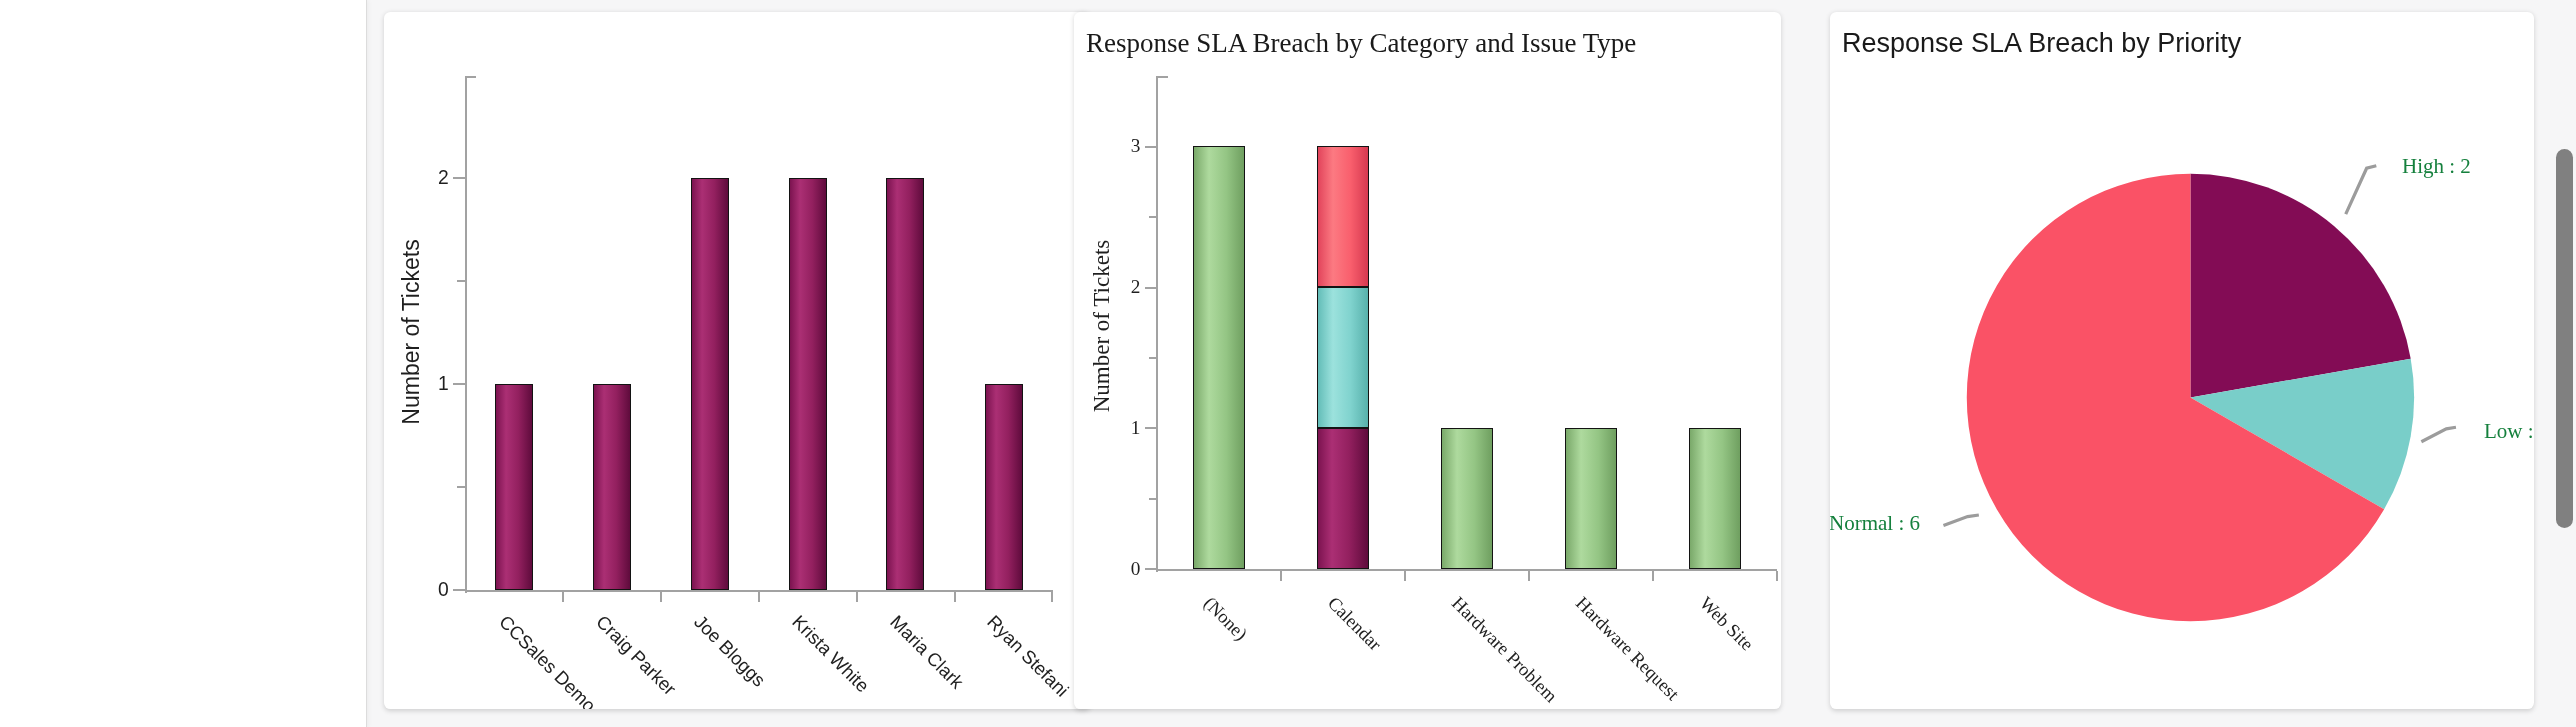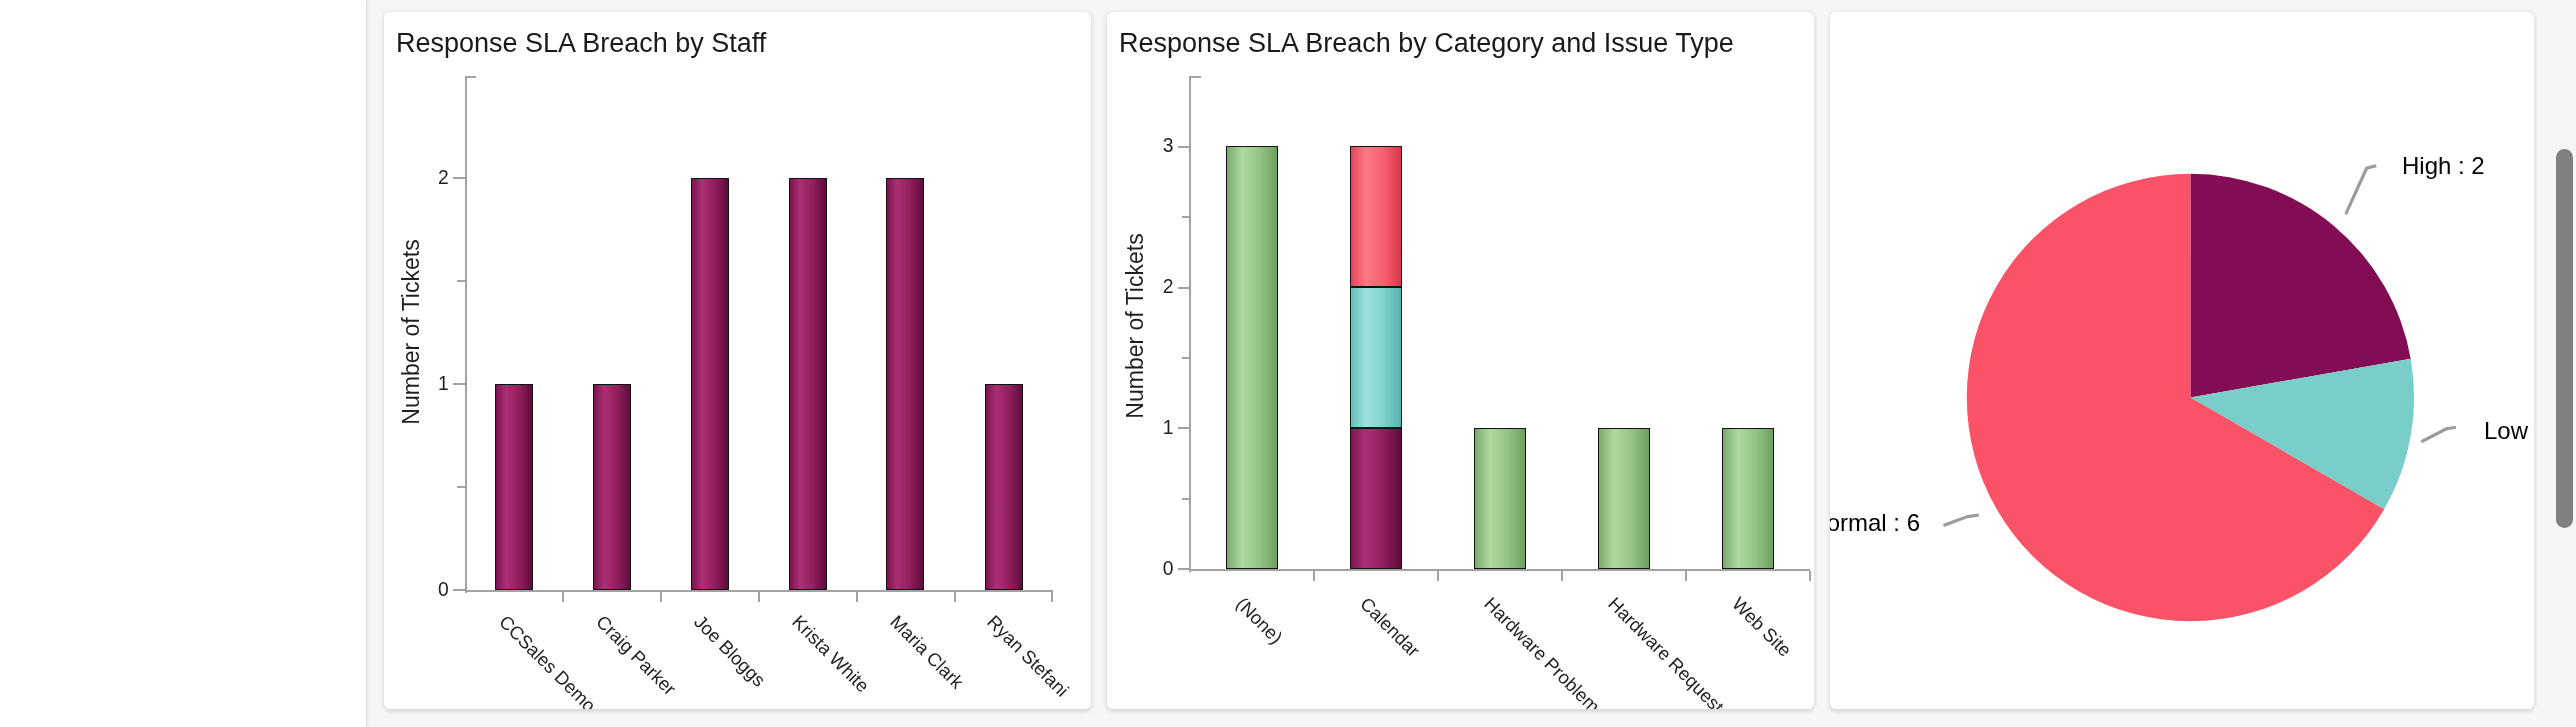--- a/index.html
+++ b/index.html
@@ -13,21 +13,21 @@
     position:absolute;left:0;top:0;width:366px;height:728px;
     background:#ffffff;border-right:1.6px solid #dcdcdc;
     box-shadow:1.6px 0 4.8px rgba(0,0,0,.05);
   }
   .card{
     position:absolute;top:12px;height:697px;background:#ffffff;
     border-radius:6.4px;box-shadow:0 1.6px 5.6px rgba(0,0,0,.16);
     overflow:hidden;
   }
   #card-staff{left:384px;width:707px;}
-  #card-category{left:1107px;width:707px;}
+  #card-category{left:1074px;width:707px;font-family:Liberation Serif, serif;}
   #card-priority{left:1830px;width:704px;}
   .chart-title{
     position:absolute;left:12px;top:16px;
     font-size:27px;color:#1a1a1a;white-space:nowrap;
   }
   .axis-line,.tick{position:absolute;background:#a2a2a2;}
   .ytick-label{
     position:absolute;width:64px;text-align:right;
     font-size:19.3px;color:#1f1f1f;height:24px;line-height:24px;
   }
@@ -39,35 +39,34 @@
   .fill-purple{background:linear-gradient(90deg,#7c1350 0%,#ab2f74 28%,#93205f 62%,#5f0b3c 100%);}
   .fill-green {background:linear-gradient(90deg,#7aa96a 0%,#aeda9e 30%,#94c584 65%,#6f9f60 100%);}
   .fill-cyan  {background:linear-gradient(90deg,#63bdb8 0%,#9ce2dd 30%,#80d3ce 65%,#58b1ac 100%);}
   .fill-red   {background:linear-gradient(90deg,#e2445b 0%,#fc7a82 30%,#f95f6d 65%,#d63950 100%);}
   .cat-label{
     position:absolute;font-size:18.5px;color:#1f1f1f;white-space:nowrap;
     transform:rotate(45deg);transform-origin:0 0;
   }
   .pie-svg{position:absolute;left:0;top:0;}
   .pie-label{
-    position:absolute;font-size:24px;color:#000000;white-space:nowrap;
-    height:24px;line-height:24px;
+    position:absolute;font-size:21px;color:#15803d;white-space:nowrap;
+    height:24px;line-height:24px;font-family:Liberation Serif, serif;
   }
   .scroll-thumb{
     position:absolute;left:2556px;top:149px;width:17px;height:379px;
     border-radius:8.9px;background:#808080;
   }
 </style>
 </head>
 <body>
 
 <div class="sidebar"></div>
 
 <div class="card" id="card-staff">
-  <div class="chart-title">Response SLA Breach by Staff</div>
 <div class="axis-line" style="left: 81px; top: 64px; width: 2.4px; height: 517px;"></div>
     <div class="tick" style="left: 81px; top: 64px; width: 10.5px; height: 2.4px;"></div>
     <div class="axis-line" style="left: 81px; top: 578px; width: 588px; height: 2.4px;"></div>
     <div class="tick" style="left: 69px; top: 577px; width: 12px; height: 2.4px;"></div>
     <div class="ytick-label" style="left: 0.8px; top: 566px;">0</div>
     <div class="tick" style="left: 69px; top: 371px; width: 12px; height: 2.4px;"></div>
     <div class="ytick-label" style="left: 0.8px; top: 360px;">1</div>
     <div class="tick" style="left: 69px; top: 165px; width: 12px; height: 2.4px;"></div>
     <div class="ytick-label" style="left: 0.8px; top: 154px;">2</div>
     <div class="tick" style="left: 73px; top: 474px; width: 8px; height: 2.4px;"></div>
@@ -123,20 +122,21 @@
     <div class="bar fill-green" style="left: 367px; top: 416px; width: 52px; height: 141px;"></div>
     <div class="cat-label" style="left: 388px; top: 581px;">Hardware Problem</div>
     <div class="bar fill-green" style="left: 491px; top: 416px; width: 52px; height: 141px;"></div>
     <div class="cat-label" style="left: 512px; top: 581px;">Hardware Request</div>
     <div class="bar fill-green" style="left: 615px; top: 416px; width: 52px; height: 141px;"></div>
     <div class="cat-label" style="left: 636px; top: 581px;">Web Site</div>
     <div class="ylabel" style="left: 28px; top: 314px;">Number of Tickets</div>
   </div>
 
 <div class="card" id="card-priority">
+  <div class="chart-title">Response SLA Breach by Priority</div>
 <svg width="704" height="697" class="pie-svg" viewBox="0 0 875 866">
       <path d="M448,479 L448,201 A278,278 0 0 1 721.7765553373938,430.72580660859336 Z" fill="#830c55"></path>
       <path d="M448,479 L721.7765553373938,430.72580660859336 A278,278 0 0 1 688.7550622520739,618 Z" fill="#79cec9"></path>
       <path d="M448,479 L688.7550622520739,618 A278,278 0 1 1 447.99999999999994,201 Z" fill="#fa5266"></path>
       <polyline points="641,251 667,194 679,191" fill="none" stroke="#9c9c9c" stroke-width="4"></polyline>
       <polyline points="735,534 766,518 778,516" fill="none" stroke="#9c9c9c" stroke-width="4"></polyline>
       <polyline points="185,625 171,627 141,638" fill="none" stroke="#9c9c9c" stroke-width="4"></polyline>
     </svg>
     <div class="pie-label" style="left: 572px; top: 142px;">High : 2</div>
     <div class="pie-label" style="left: 654px; top: 407px;">Low : 1</div>

